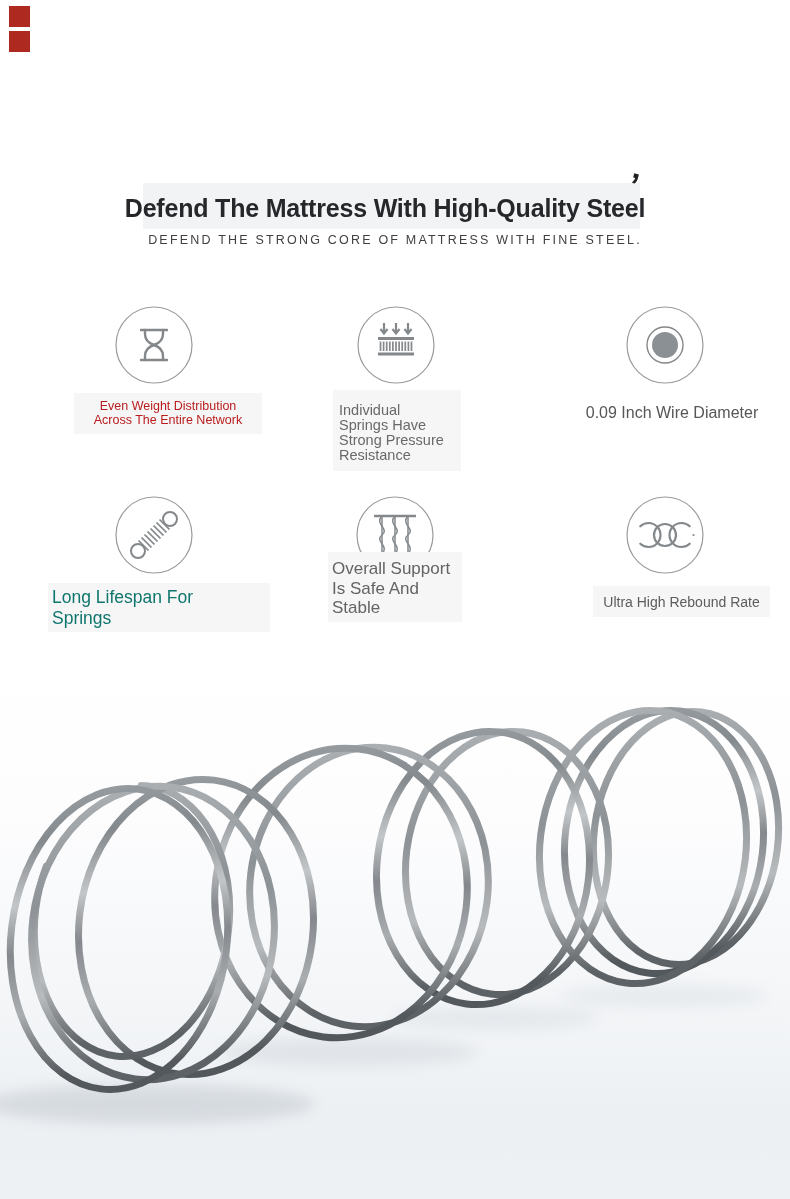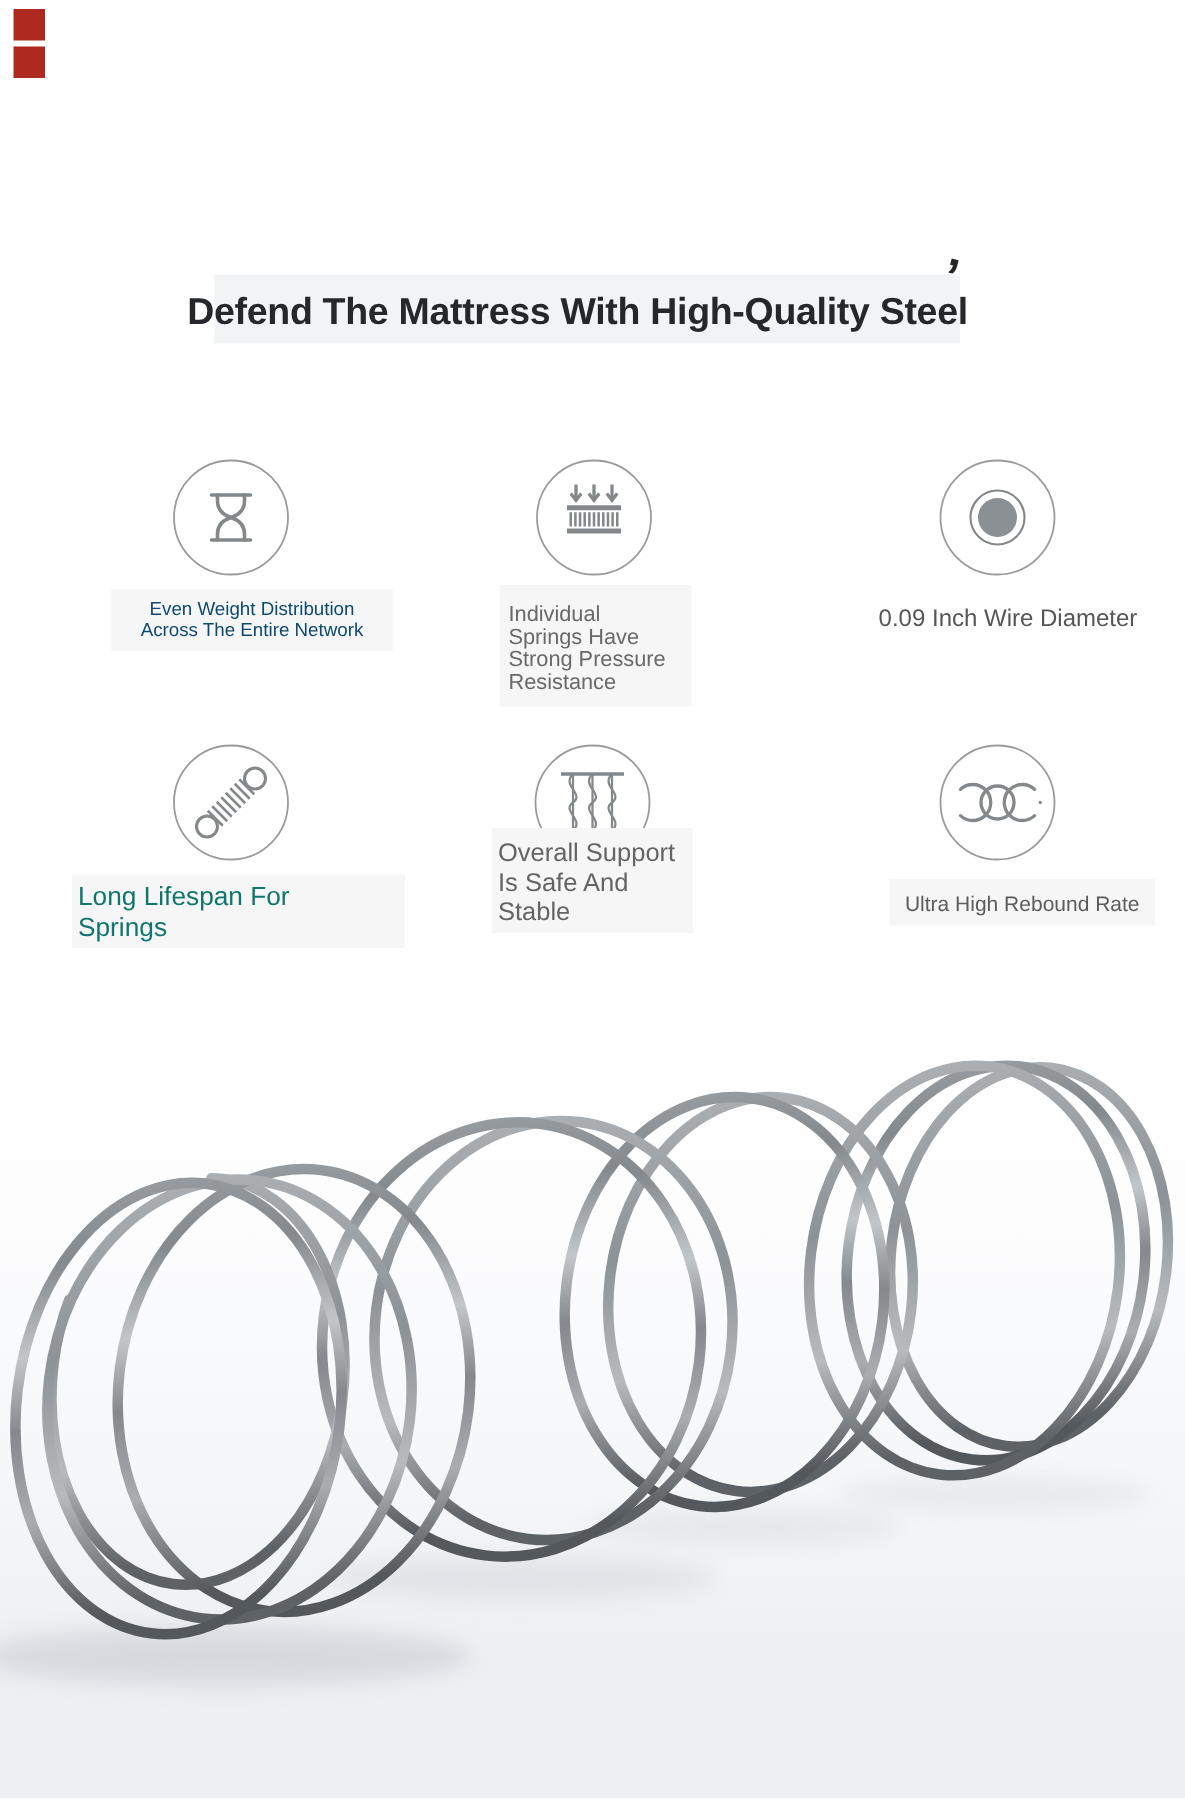--- a/index.html
+++ b/index.html
@@ -45,21 +45,21 @@
   
   .feature-circle{
     position:absolute;width:78px;height:78px;
   }
   .f1c{left:115px;top:306px;} .f2c{left:357px;top:306px;} .f3c{left:626px;top:306px;}
   .f4c{left:115px;top:496px;} .f5c{left:356px;top:496px;} .f6c{left:626px;top:496px;}
 
   .feature-label{position:absolute;color:#6a6a6a;}
   .lbg{background:var(--label-bg);}
   .fl1{left:74px;top:393px;width:188px;height:41px;text-align:center;
-       font-size:12.5px;line-height:13.5px;padding-top:7px;color:#0c4a6e;}
+       font-size:12.5px;line-height:13.5px;padding-top:7px;color:#b91c1c;}
   .fl2{left:333px;top:390px;width:128px;height:81px;
        font-size:14.5px;line-height:15px;padding:13px 0 0 6px;color:#696969;}
   .fl3{left:566px;top:404px;width:212px;text-align:center;
        font-size:16px;line-height:18px;color:#565656;}
   .fl4{left:48px;top:583px;width:222px;height:49px;
        font-size:17.5px;line-height:20.5px;padding:4px 0 0 4px;color:#0f766e;}
   .fl5{left:328px;top:552px;width:134px;height:70px;
        font-size:17px;line-height:19.5px;padding:7px 0 0 4px;color:#646464;}
   .fl6{left:593px;top:586px;width:177px;height:31px;text-align:center;
        font-size:14px;line-height:16px;padding-top:8px;color:#5c5c5c;}
@@ -77,20 +77,21 @@
 <div class="page">
 
   <div class="seal">
     <span class="sq"></span>
     <span class="sq"></span>
   </div>
 
   <div class="title-band"></div>
   <h1 class="page-title">Defend The Mattress With High-Quality Steel</h1>
   <span class="accent-apostrophe">’</span>
+  <p class="page-subtitle">DEFEND THE STRONG CORE OF MATTRESS WITH FINE STEEL.</p>
 
   <section>
 
     <div class="feature-circle f1c">
       <svg width="78" height="78" viewBox="0 0 78 78">
         <circle cx="39" cy="39" r="38" fill="none" stroke="#9b9b9b" stroke-width="1.2"></circle>
         <g fill="none" stroke="#84888b" stroke-width="2.4" stroke-linecap="round">
           <path d="M26,24 H52"></path>
             <path d="M26,54 H52"></path>
           <path d="M30,24 L30,28 Q30,36 39,39 Q30,42 30,50 L30,54"></path>

